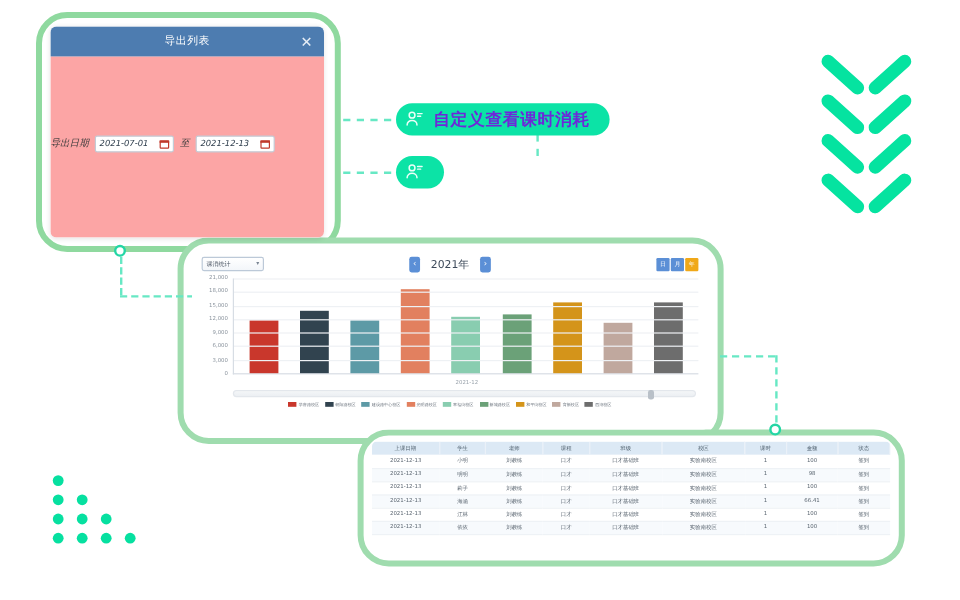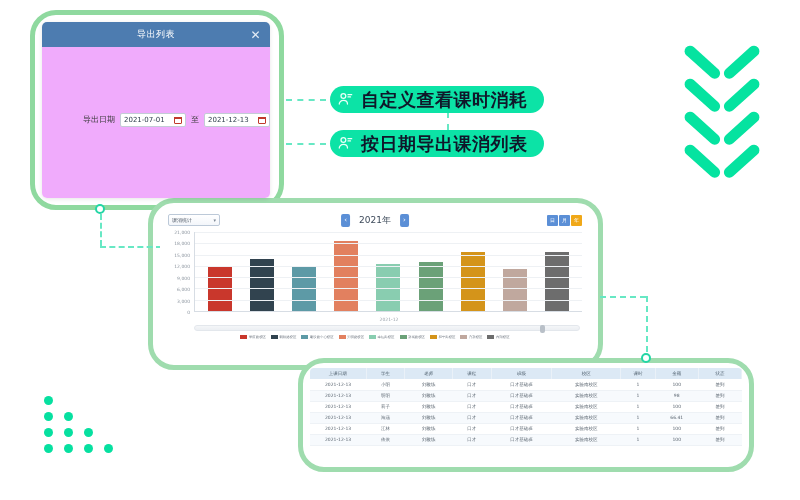--- a/index.html
+++ b/index.html
@@ -49,22 +49,22 @@
   .dlg-title {
     height:25px; background:#4d7cb0; color:#fff;
     display:flex; align-items:center; justify-content:center;
     font-size:9px; letter-spacing:.5px; position:relative; flex:none;
   }
   .dlg-close {
     position:absolute; right:9px; top:50%; transform:translateY(-50%);
     font-size:12px; line-height:1; color:#e7eef6; cursor:pointer;
   }
   .dlg-body {
-    flex:1; display:flex; align-items:center; justify-content:flex-end;
-    background:#f0abfc; padding-bottom:6px;
+    flex:1; display:flex; align-items:center; justify-content:flex-start;
+    background:#fca5a5; padding-bottom:6px;font-style:italic;
   }
   .field-row { display:flex; align-items:center; gap:5px; font-size:8px; color:#333; }
   .field-label { color:#3b3b3b; font-size:8px; white-space:nowrap; }
   .date-box {
     display:flex; align-items:center; justify-content:space-between;
     width:66px; height:14px; border:1px solid #c3ccd6; background:#fff;
     border-radius:2px; padding:0 3px; font-size:7px; color:#31404f;
   }
   .cal-ico { width:8px; height:8px; position:relative; flex:none; }
   .cal-ico::before{
@@ -89,21 +89,21 @@
   
   .pill {
     position:absolute; display:flex; align-items:center; gap:7px;
     background:#0ce3a6; border-radius:16px; padding:3px 16px 3px 7px;
     height:27px;
   }
   .pill .pico {
     width:17px; height:17px; flex:none; position:relative;
   }
   .pill .ptxt {
-    color:#0f172a; font-size:18px; font-weight:bold; white-space:nowrap;
+    color:#6d28d9; font-size:14px; font-weight:bold; white-space:nowrap;
     letter-spacing:.5px;
   }
 
   
   #chartPanel {
     position:absolute; left:160px; top:210px; width:430px; height:148px;
     background:#fff; border-radius:4px; overflow:hidden;
   }
   .chart-top {
     height:20px; display:flex; align-items:center; padding:0 8px; gap:6px;
@@ -283,21 +283,20 @@
   </div>
 
   <div class="pill" style="left:330px; top:130px;">
     <span class="pico">
       <svg viewBox="0 0 24 24" width="17" height="17">
         <circle cx="9" cy="7" r="3.4" fill="none" stroke="#eafff8" stroke-width="1.8"></circle>
         <path d="M3.2 18.5c0-3.2 2.6-5.2 5.8-5.2s5.8 2 5.8 5.2" fill="none" stroke="#eafff8" stroke-width="1.8" stroke-linecap="round"></path>
         <path d="M15.5 5.2h5.3M15.5 8.4h3.6" stroke="#eafff8" stroke-width="1.7" stroke-linecap="round"></path>
       </svg>
     </span>
-    <span class="ptxt">按日期导出课消列表</span>
   </div>
 
   <div id="chartPanel">
     <div class="chart-top">
       <div class="mini-select">
         <span>课消统计</span>
         <span class="cv">▾</span>
       </div>
       <div class="year-nav">
         <span class="ybtn">‹</span>

